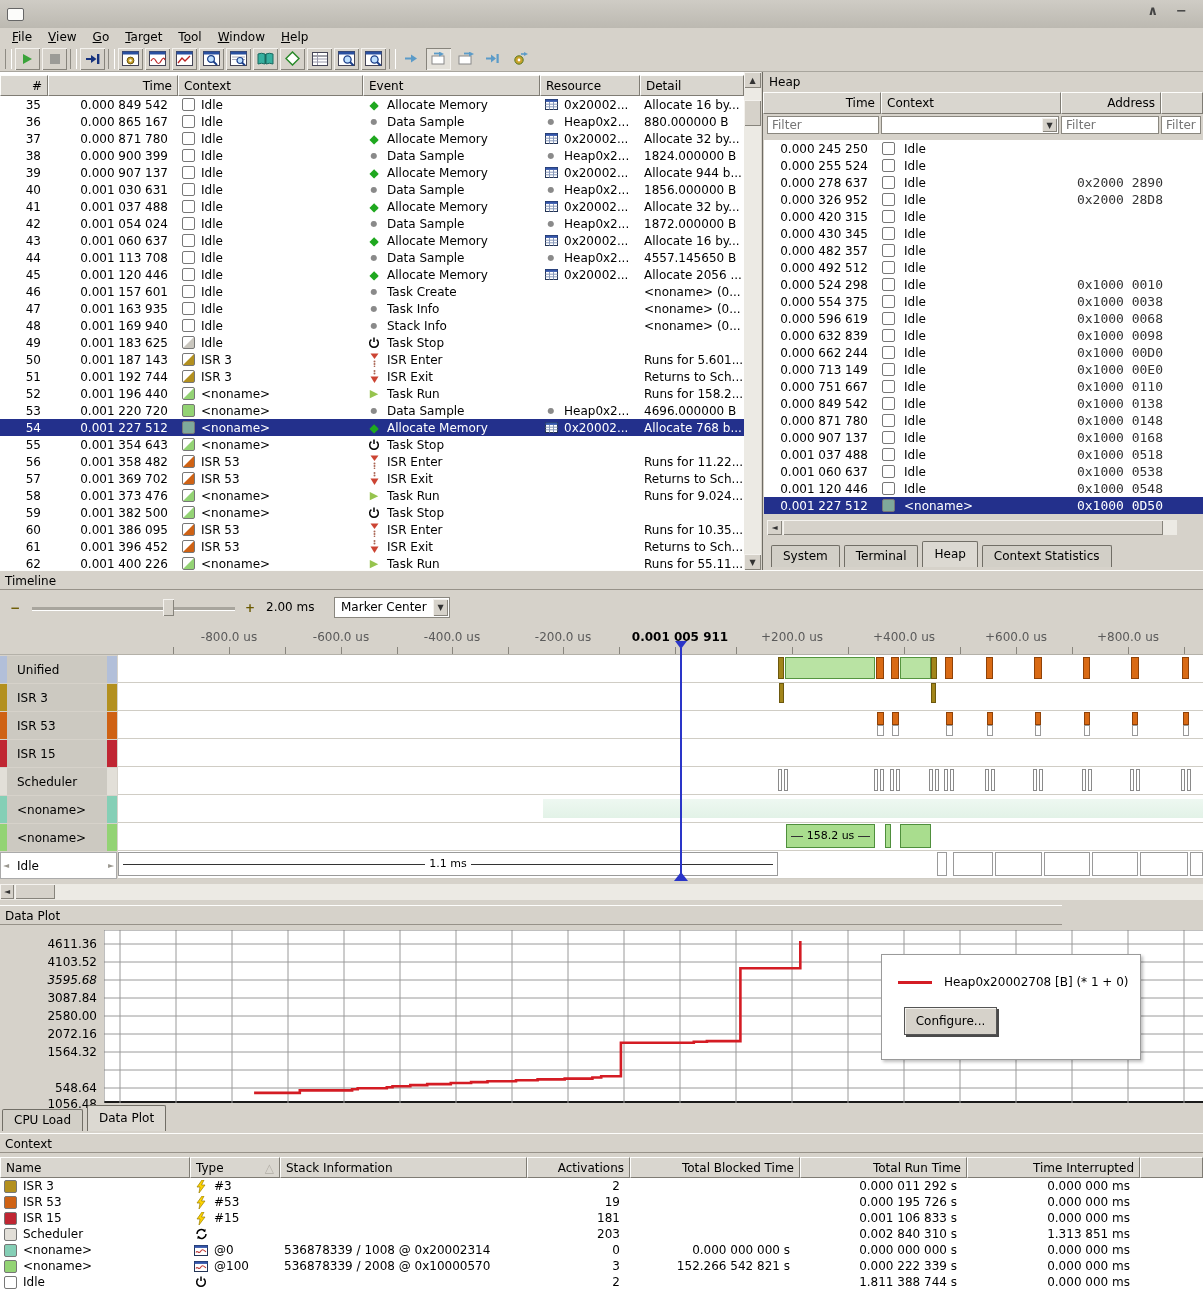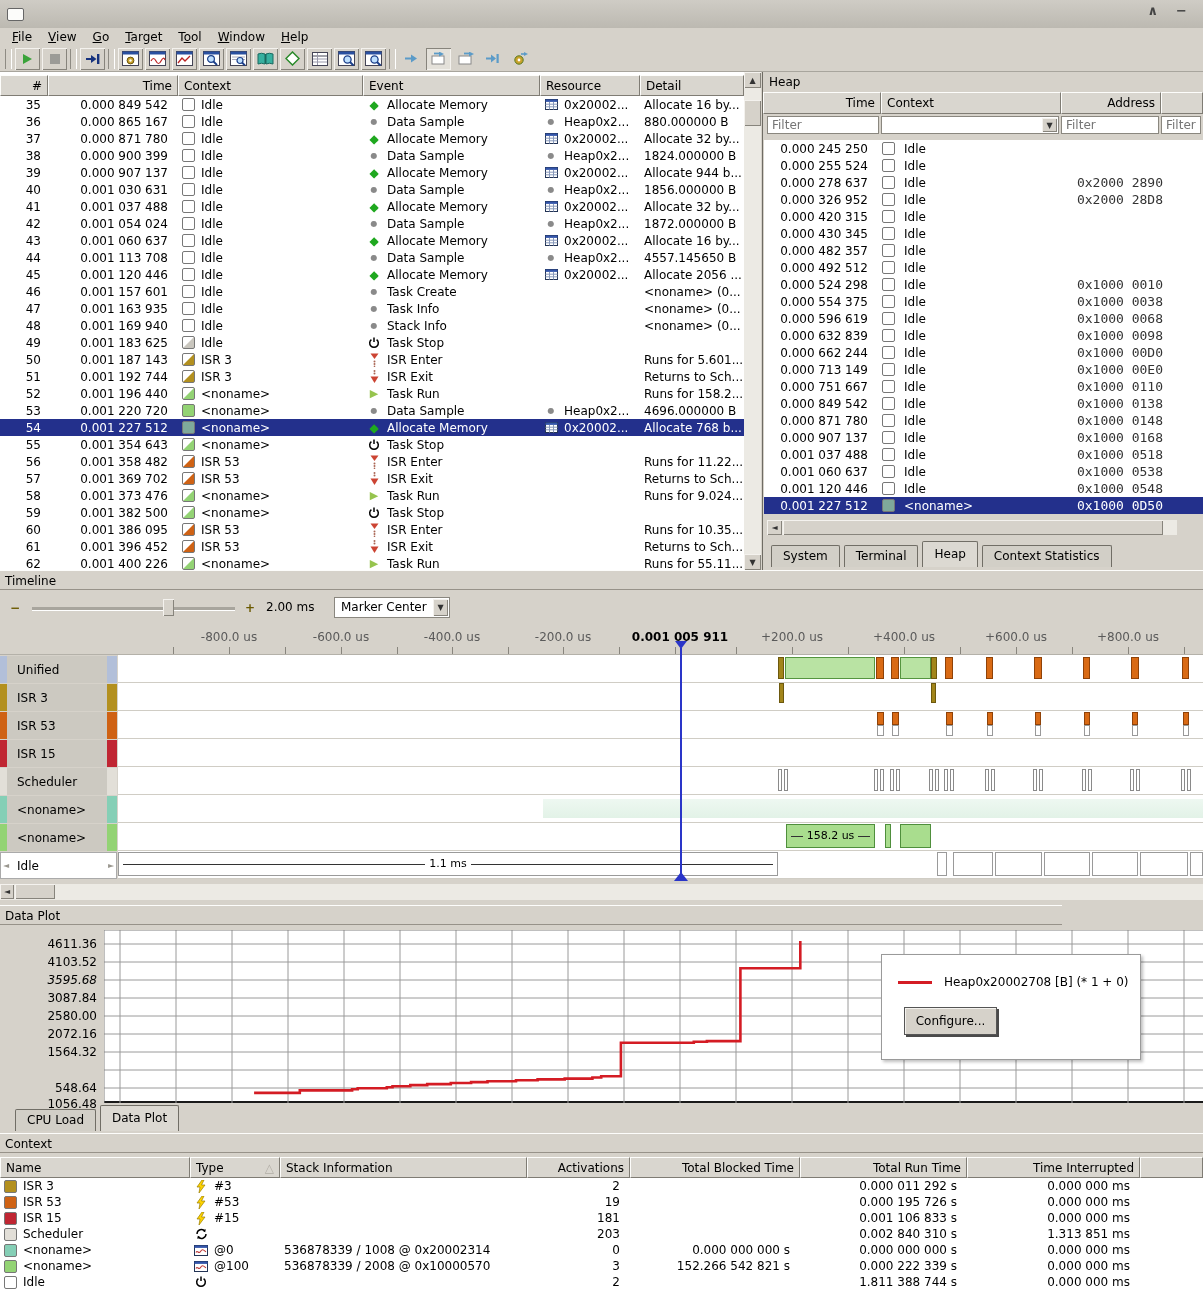--- a/index.html
+++ b/index.html
@@ -123,21 +123,21 @@
   
   #dataplot { position:absolute; left:0; top:905px; width:1062px; height:228px; }
   #plot-wrap { position:absolute; left:104px; top:25px; width:1099px; height:173px; background:#fff; border-bottom:2px solid #1a1a1a; }
   .ylab { position:absolute; width:97px; text-align:right; left:0; font-size:12px; }
   #legend { position:absolute; left:881px; top:49px; width:260px; height:106px; background:#fff;
     border:1px solid #9a9a9a; box-shadow:2px 2px 3px rgba(0,0,0,0.25); }
   #legend .lswatch { position:absolute; left:16px; top:26px; width:34px; height:3px; background:#d41c24; }
   #legend .ltext { position:absolute; left:62px; top:20px; white-space:nowrap; }
   #legend .lbtn { position:absolute; left:22px; top:52px; width:93px; height:28px; background:#d6d2ca;
     border:1px solid #555; box-shadow:2px 2px 0 #4a4a4a, inset 1px 1px 0 #f4f2ee; text-align:center; padding-top:6px; }
-  #dp-tabs { position:absolute; left:15px; top:200px; display:flex; align-items:flex-end; }
+  #dp-tabs { position:absolute; left:2px; top:200px; display:flex; align-items:flex-end; }
 
   
   #ctx { position:absolute; left:0; top:1133px; width:1203px; height:166px; }
   #ctx-head, .ctx-row { display:grid; grid-template-columns:190px 90px 247px 103px 170px 167px 173px 1fr; }
   #ctx-head { position:absolute; left:0; top:24px; width:100%; height:21px; }
   #ctx-body { position:absolute; left:0; top:45px; width:100%; height:121px; background:#fff; overflow:hidden; }
   .ctx-row { height:16px; align-items:center; white-space:nowrap; }
   .sort-tri { float:right; color:#b0ada5; }
 </style>
 </head>

